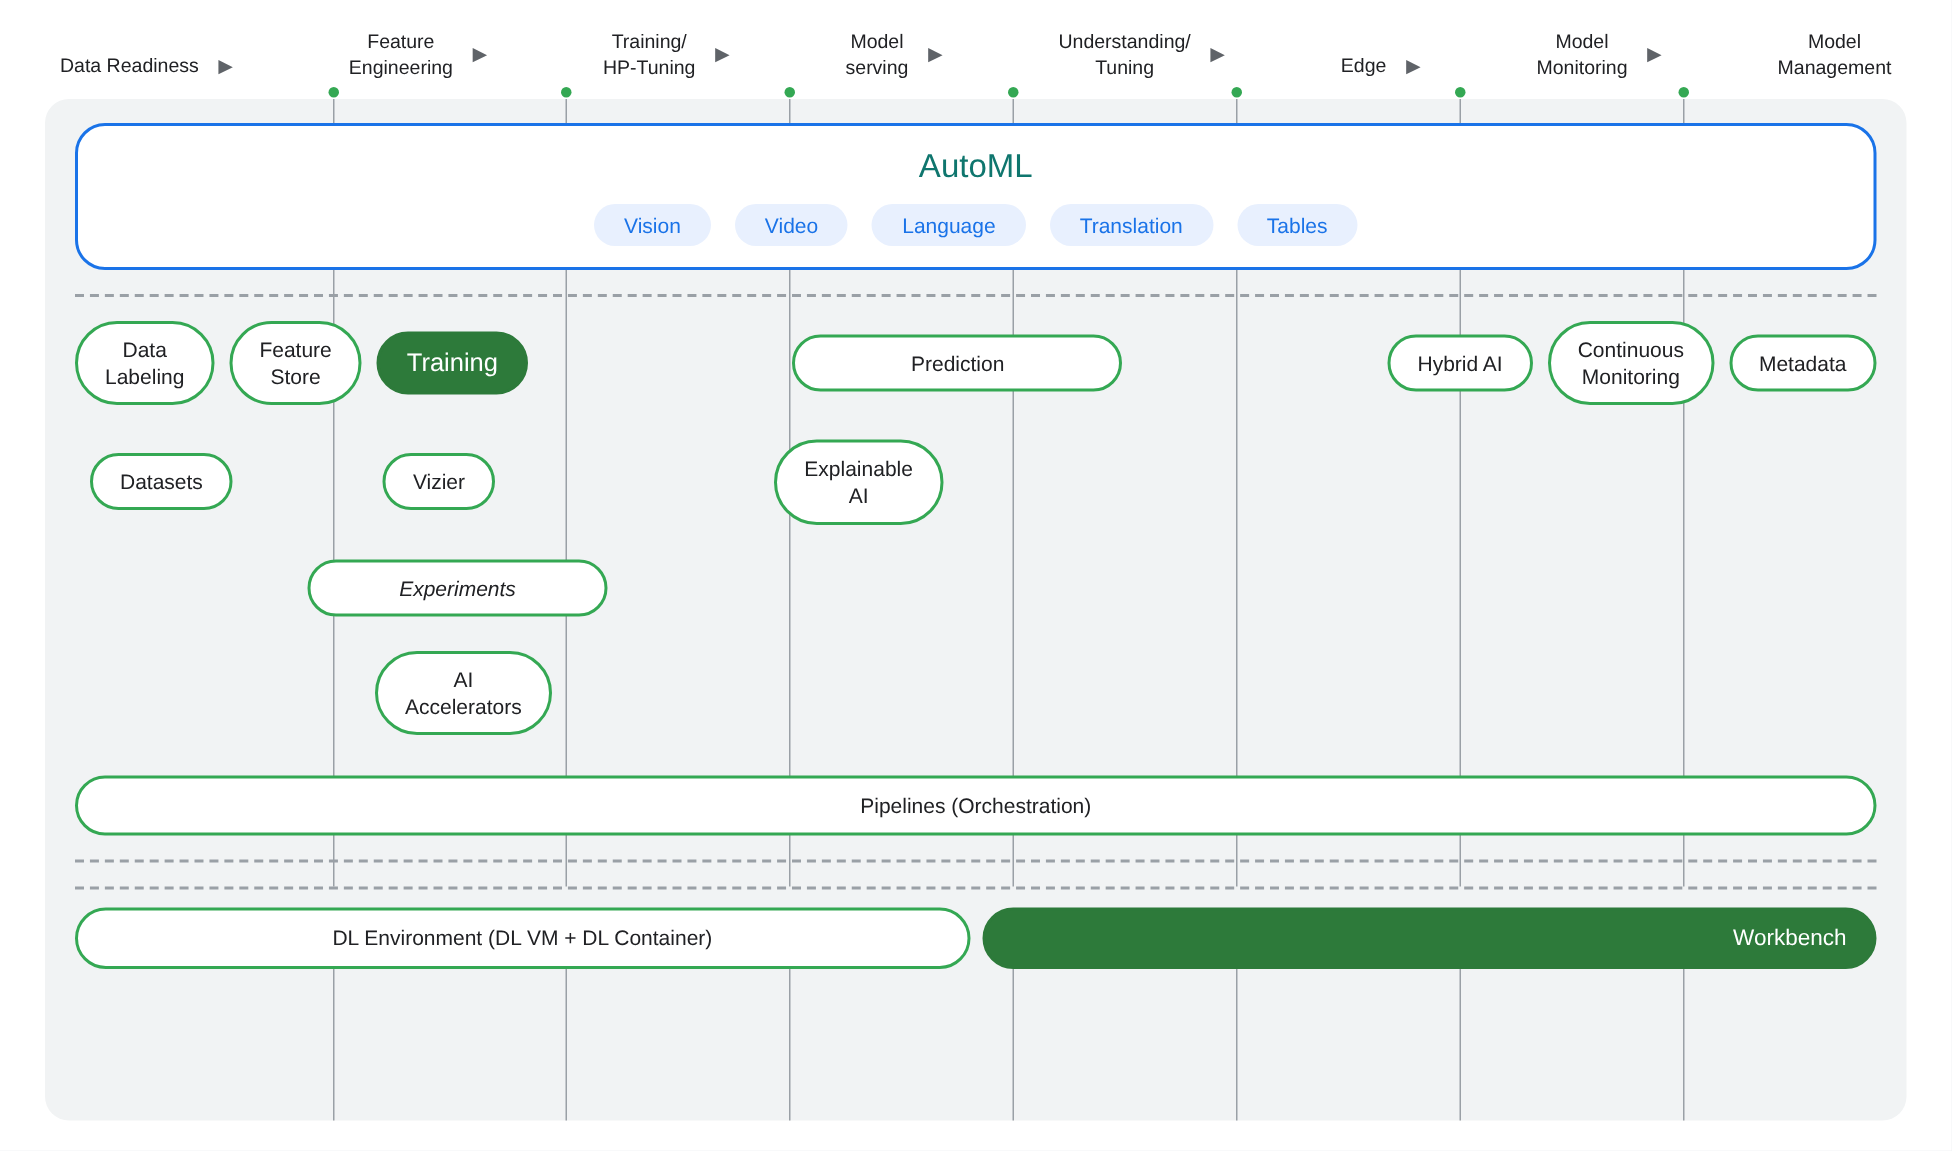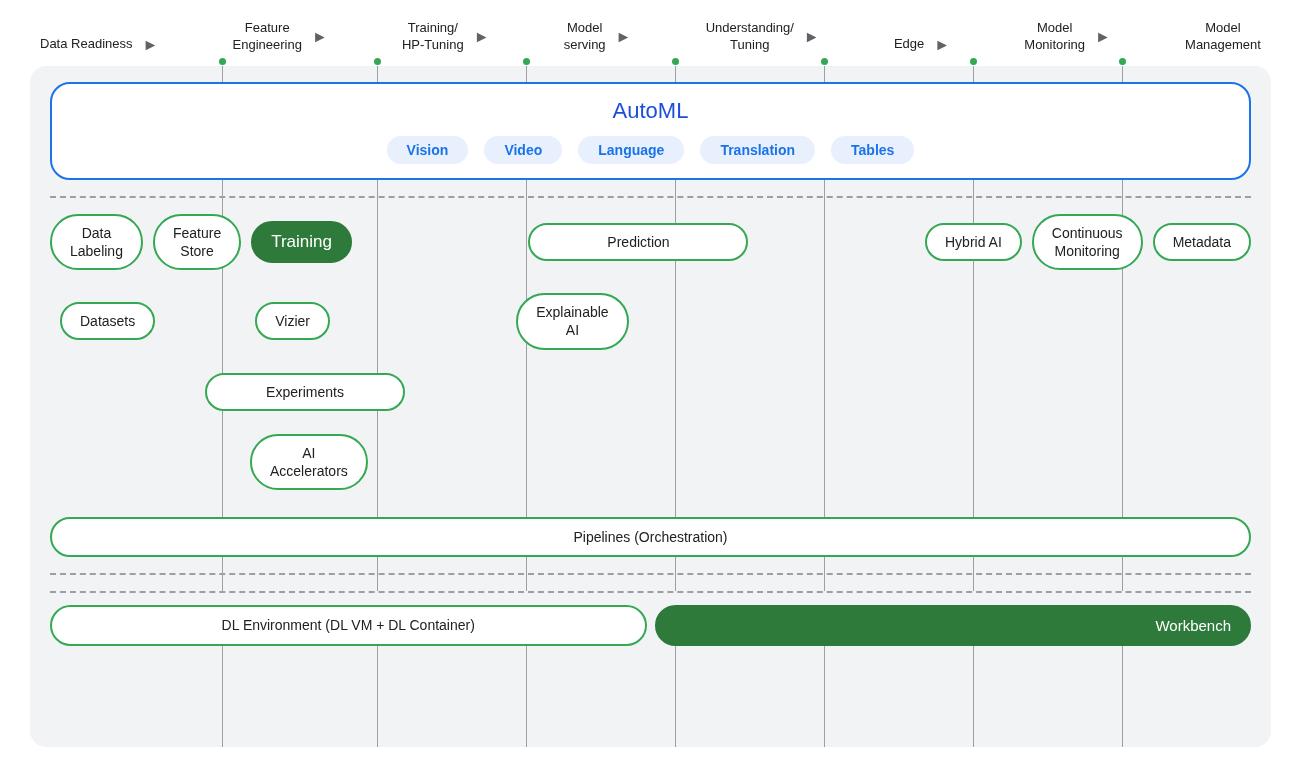--- a/index.html
+++ b/index.html
@@ -99,29 +99,28 @@
       border-radius: 20px;
       padding: 14px 20px;
       z-index: 1;
       position: relative;
     }
 
     .automl-title {
       font-size: 22px;
       font-weight: 400;
       text-align: center;
-      color: #1d4ed8;
+      color: #0f766e;
       margin-bottom: 12px;
     }
 
     .automl-chips {
       display: flex;
       justify-content: center;
       gap: 16px;
-      font-weight: bold;
     }
 
     .automl-chip {
       background: #e8f0fe;
       color: #1a73e8;
       border-radius: 20px;
       padding: 6px 20px;
       font-size: 14px;
     }
 
@@ -331,21 +330,21 @@
 
       <div style="display:flex; gap:10px; align-items:center; padding-left: 10px;">
         <div class="pill">Datasets</div>
         <div style="width: 80px;"></div>
         <div class="pill">Vizier</div>
         <div style="flex:1;"></div>
         <div class="pill" style="margin-right: 280px;">Explainable<br>AI</div>
         <div style="flex:2;"></div>
       </div>
 
-      <div style="display:flex; gap:10px; align-items:center; padding-left: 155px;">
+      <div style="display:flex; gap:10px; align-items:center; padding-left: 155px; font-style: italic;">
         <div class="pill" style="min-width:200px;">Experiments</div>
       </div>
 
       <div style="display:flex; gap:10px; align-items:center; padding-left: 200px;">
         <div class="pill">AI<br>Accelerators</div>
       </div>
 
       <div class="pipelines-row">
         <div class="pill-wide">Pipelines (Orchestration)</div>
       </div>

